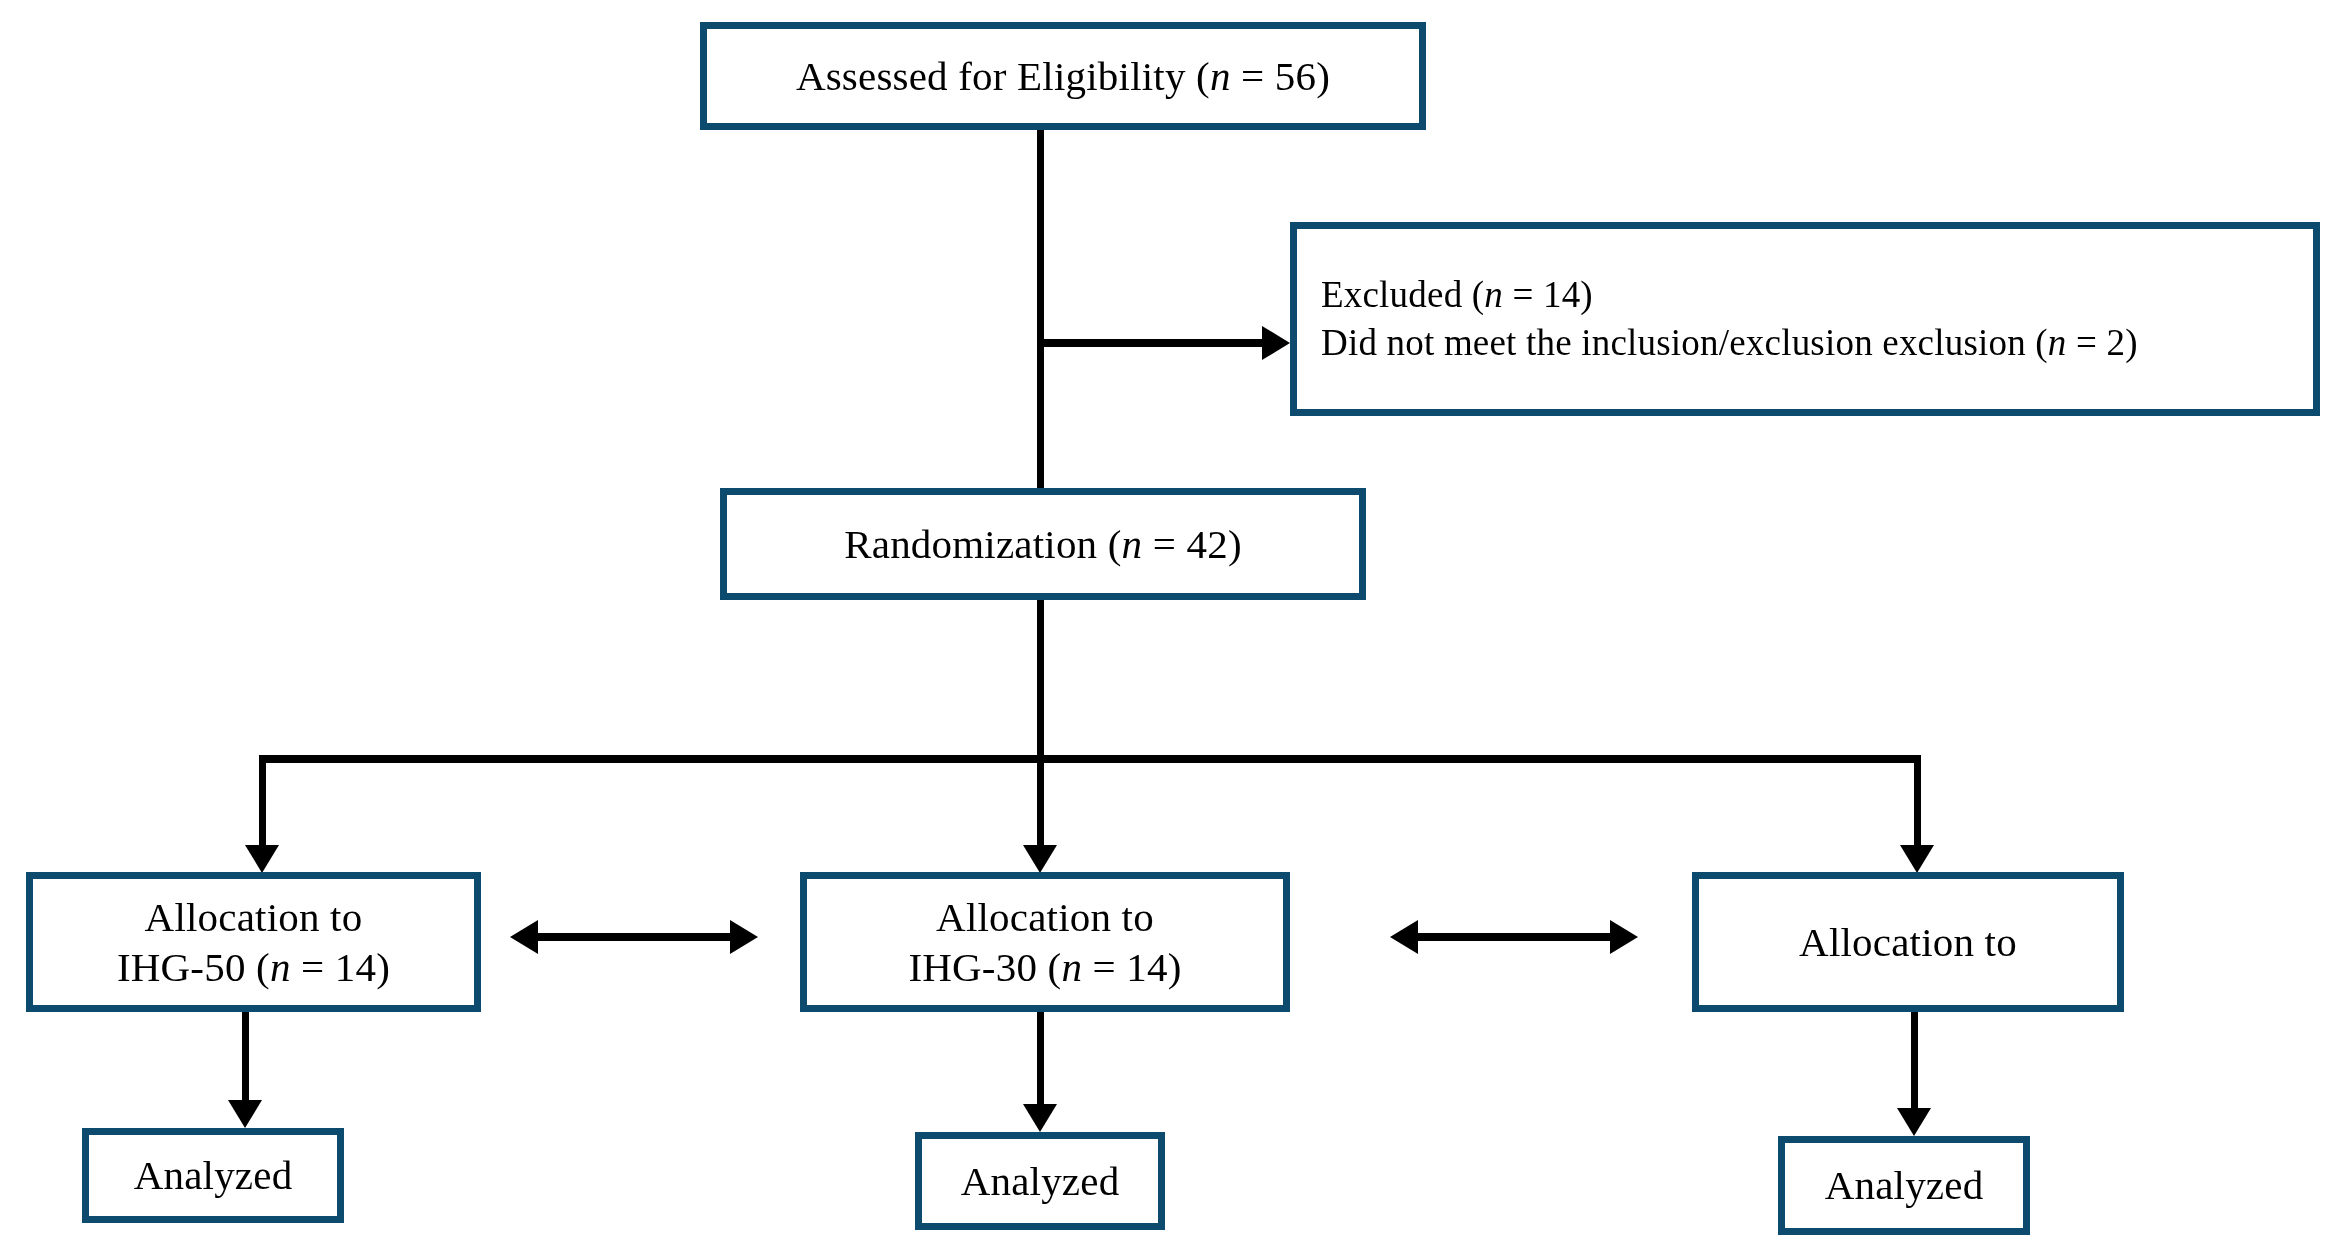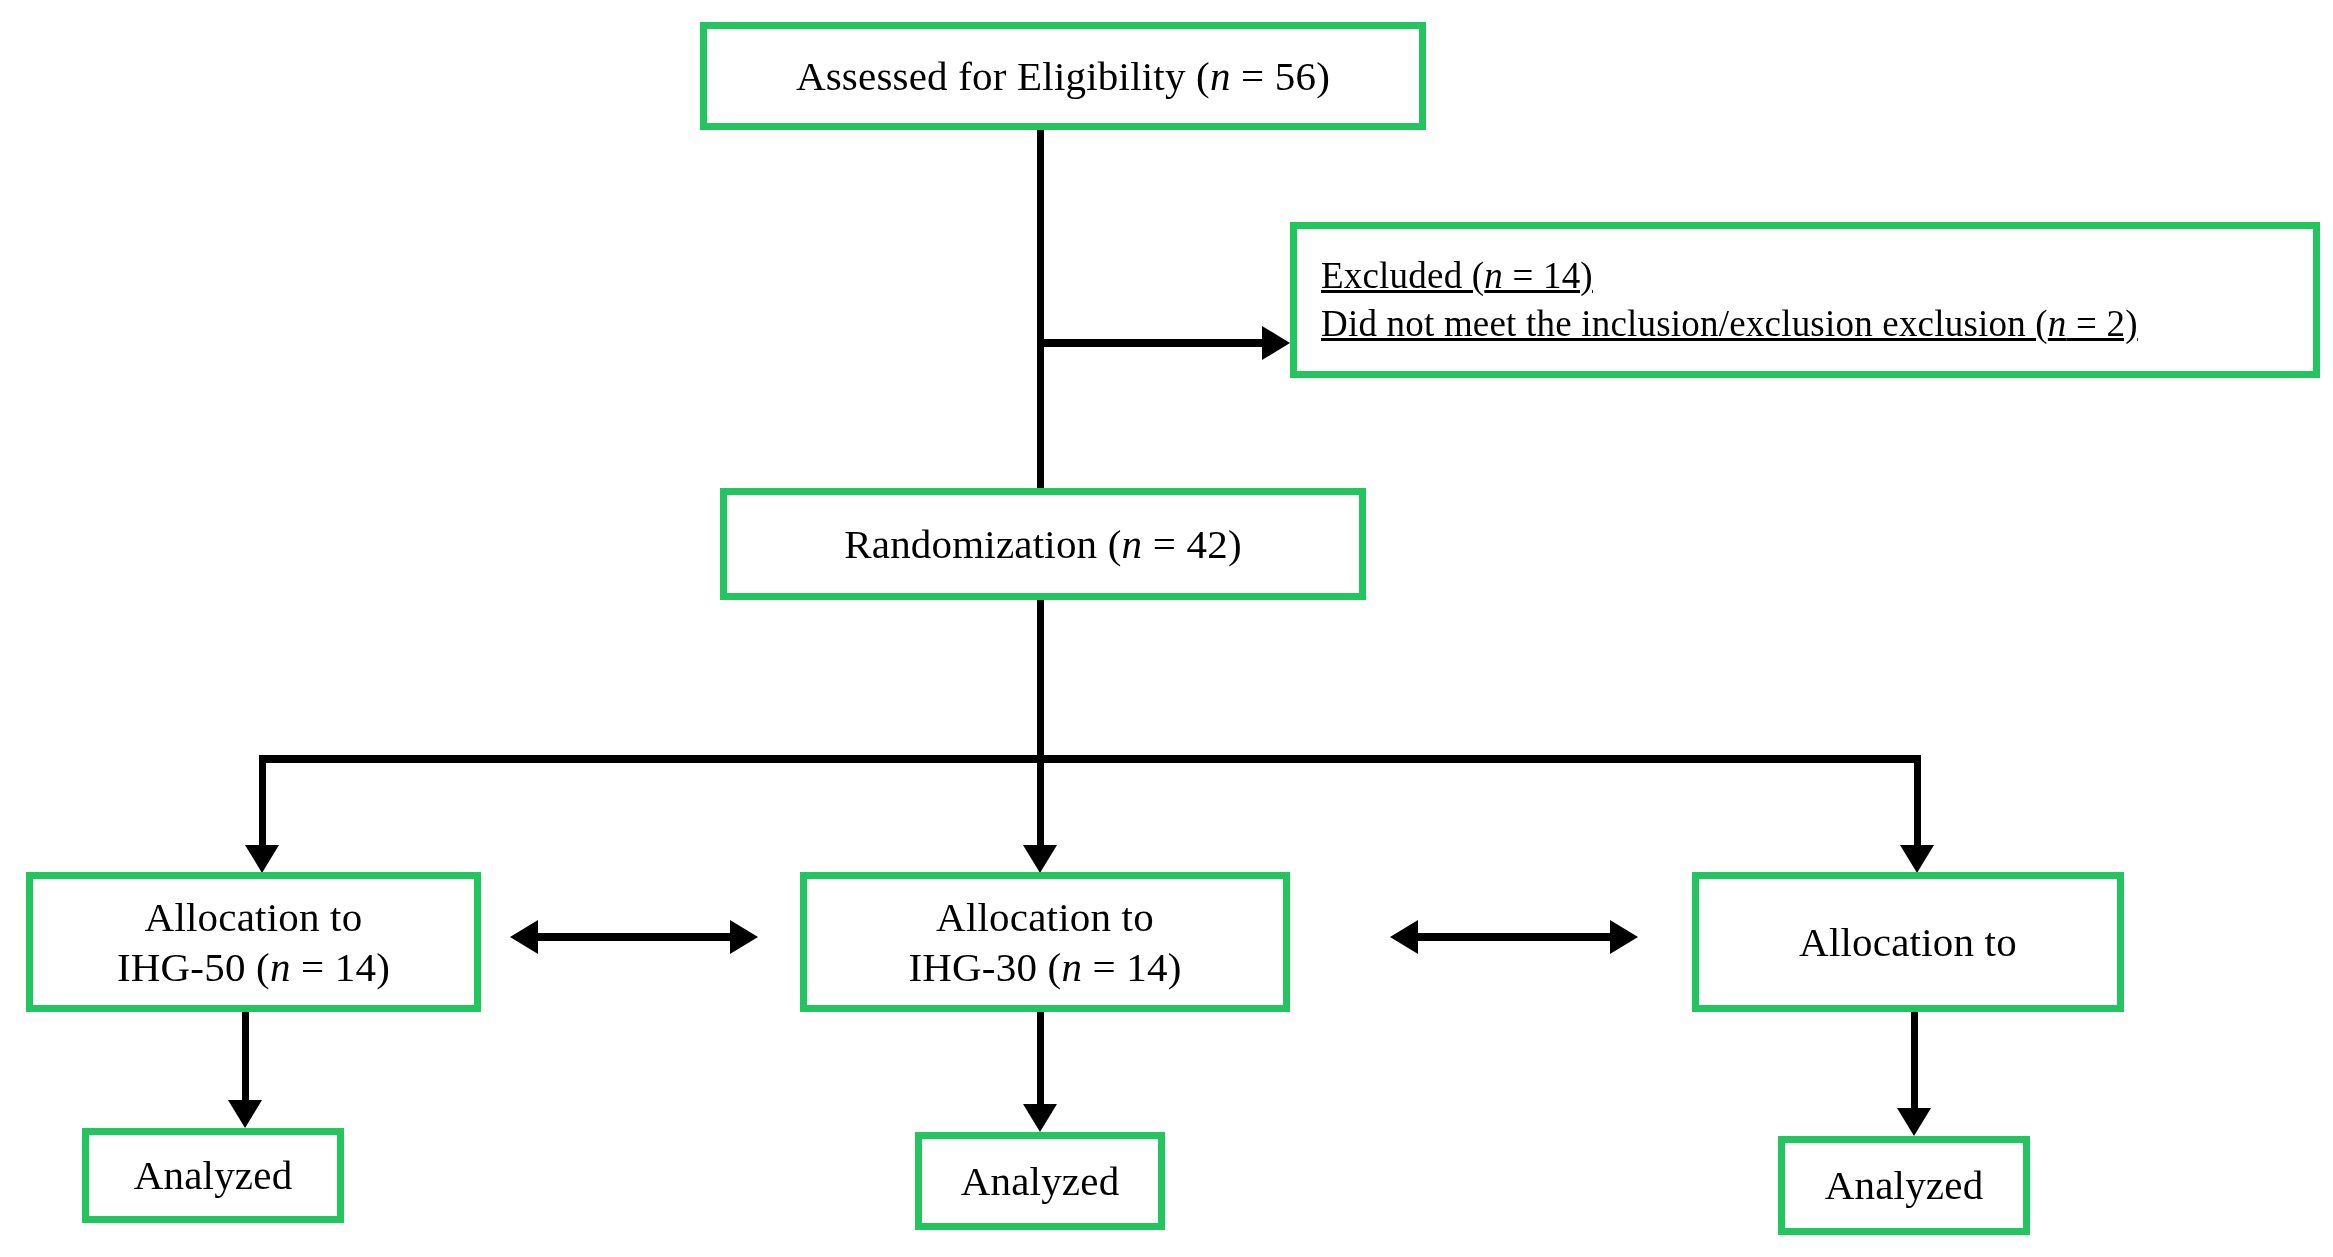--- a/index.html
+++ b/index.html
@@ -14,21 +14,21 @@
     height: 1257px;
     background: #ffffff;
     overflow: hidden;
     font-family: "Liberation Serif", "DejaVu Serif", serif;
   }
   
   .box {
     position: absolute;
     box-sizing: border-box;
     background: #ffffff;
-    border: 7px solid #22c55e;
+    border: 7px solid #0c4a6e;
     display: flex;
     flex-direction: column;
     justify-content: center;
     color: #000000;
     z-index: 5;
   }
   .box.center { align-items: center; text-align: center; }
   .box.left   { align-items: flex-start; text-align: left; padding-left: 24px; }
   .line {
     display: block;
@@ -116,21 +116,21 @@
   <div class="vline" style="left:1037px; top:1012px; height:96px;"></div>
   <div class="arrow-down" style="left:1023px; top:1104px;"></div>
 
   <div class="vline" style="left:1911px; top:1012px; height:100px;"></div>
   <div class="arrow-down" style="left:1897px; top:1108px;"></div>
 
   <div class="box center" style="left:700px; top:22px; width:726px; height:108px;">
     <span class="line"><span>Assessed for  Eligibility (</span><span class="ital">n</span><span> = 56)</span></span>
   </div>
 
-  <div class="box left" style="left:1290px; top:222px; width:1030px; height:156px;text-decoration:underline;">
+  <div class="box left" style="left:1290px; top:222px; width:1030px; height:194px;">
     <span class="line sm"><span>Excluded (</span><span class="ital">n</span><span> = 14)</span></span>
     <span class="line sm"><span>Did not meet the inclusion/exclusion exclusion (</span><span class="ital">n</span><span> = 2)</span></span>
   </div>
 
   <div class="box center" style="left:720px; top:488px; width:646px; height:112px;">
     <span class="line"><span>Randomization (</span><span class="ital">n</span><span> = 42)</span></span>
   </div>
 
   <div class="box center" style="left:26px; top:872px; width:455px; height:140px;">
     <span class="line">Allocation to</span>

